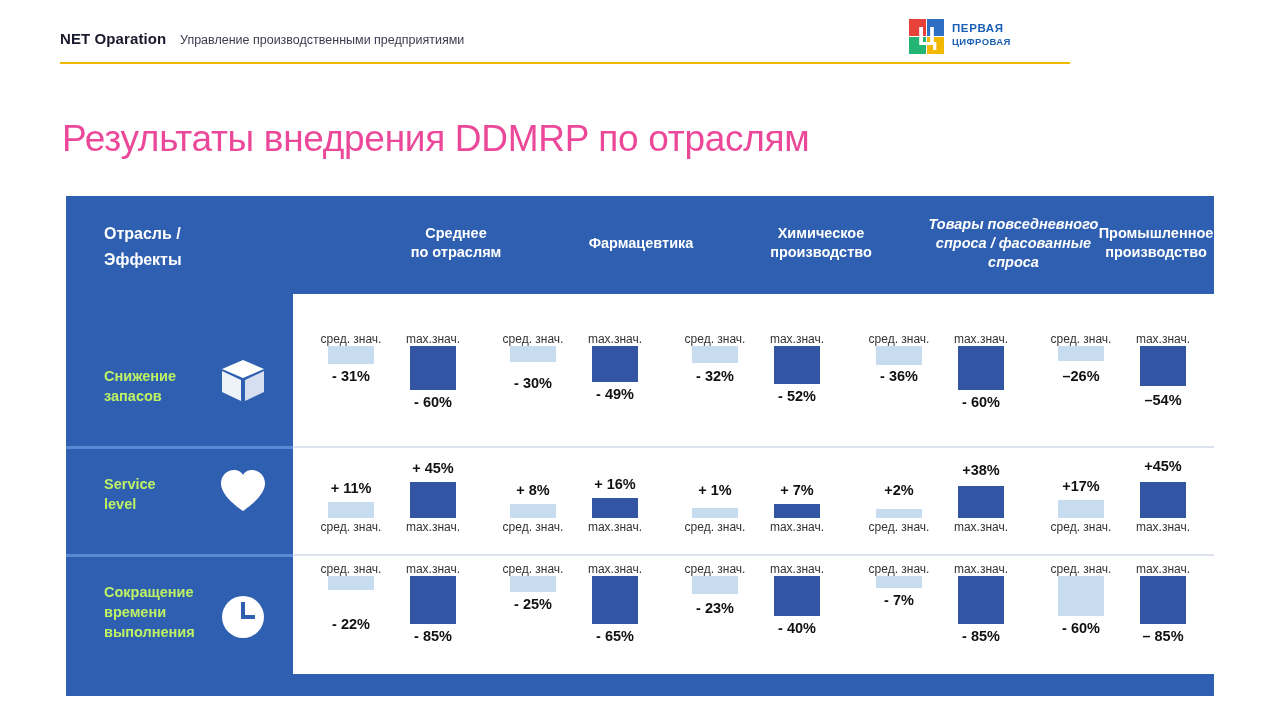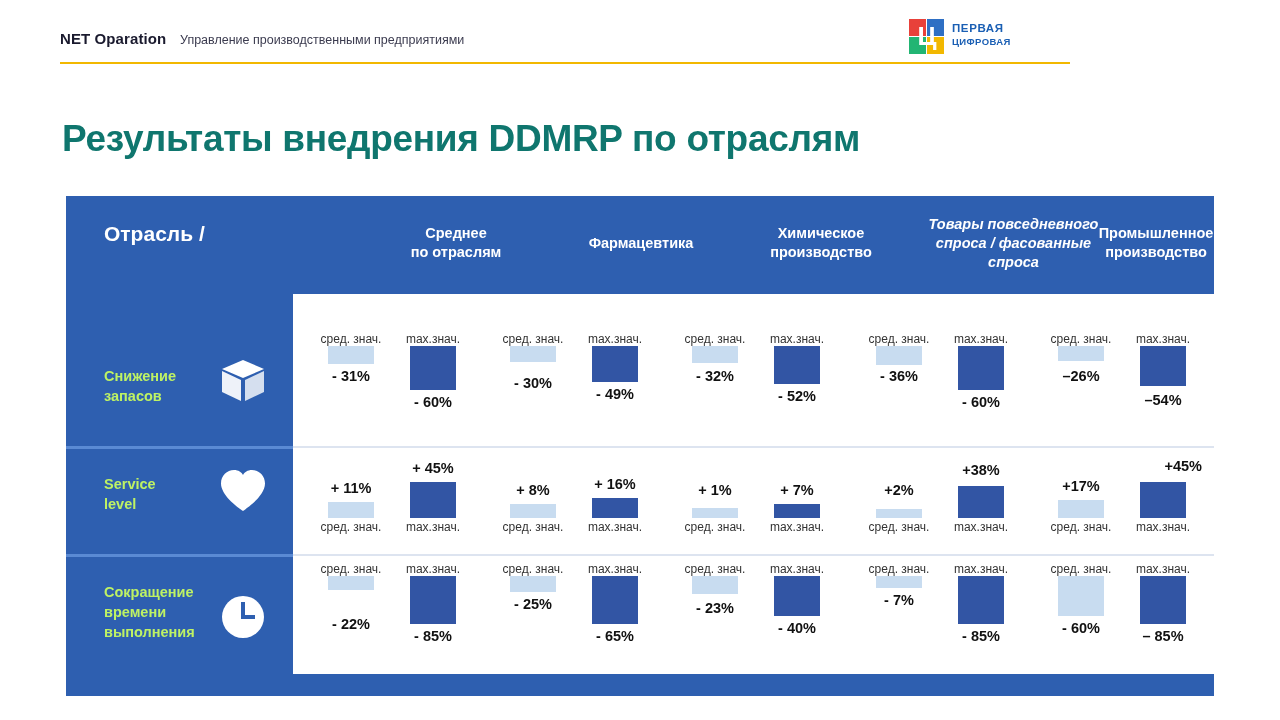--- a/index.html
+++ b/index.html
@@ -65,22 +65,22 @@
   }
   .logo-text .l2 {
     font-size: 9.5px; font-weight: bold; color: #1a5fb4; letter-spacing: 0.4px;
   }
 
   
   .page-title {
     position: absolute;
     left: 62px; top: 118px;
     font-size: 37px;
-    font-weight: bold;
-    color: #0f766e;
+    font-weight: normal;
+    color: #ec4899;
     letter-spacing: -0.3px;
   }
 
   
   .panel {
     position: absolute;
     left: 66px; top: 196px;
     width: 1148px;
     height: 500px;
     background: #2e5fb0;
@@ -94,21 +94,21 @@
   .head-cell {
     position: absolute;
     text-align: center;
     color: #ffffff;
     font-size: 14.5px;
     font-weight: bold;
     line-height: 19px;
   }
   .head-cell.first {
     text-align: left;
-    font-size: 21px;
+    font-size: 16px;
     line-height: 26px;
   }
 
   .table-white {
     position: absolute;
     left: 227px; top: 98px;
     width: 921px;
     height: 380px;
     background: #ffffff;
   }
@@ -210,20 +210,21 @@
   </div>
 </div>
 
 <div class="page-title">Результаты внедрения DDMRP по отраслям</div>
 
 <div class="panel">
 
   <div class="panel-head">
     <div class="head-cell first" style="left:38px; top:25px; width:180px;">
       <div>Отрасль /</div>
+      <div>Эффекты</div>
     </div>
     <div class="head-cell" style="left:300px; top:28px; width:180px;">
       <div>Среднее</div>
       <div>по отраслям</div>
     </div>
     <div class="head-cell" style="left:485px; top:38px; width:180px;">
       <div>Фармацевтика</div>
     </div>
     <div class="head-cell" style="left:665px; top:28px; width:180px;">
       <div>Химическое</div>
@@ -395,21 +396,21 @@
         <div class="cap" style="top:64px;">max.знач.</div>
       </div>
     </div>
     <div class="cell" style="left:748px; top:162px;">
       <div class="mini left">
         <div class="val" style="top:22px; left:-3px;">+17%</div>
         <div class="bar light" style="top:44px; height:18px;"></div>
         <div class="cap" style="top:64px;">сред. знач.</div>
       </div>
       <div class="mini right">
-        <div class="val" style="top:2px; left:-3px;text-align:right;">+45%</div>
+        <div class="val" style="top:2px; left:-3px;">+45%</div>
         <div class="bar dark" style="top:26px; height:36px;"></div>
         <div class="cap" style="top:64px;">max.знач.</div>
       </div>
     </div>
 
     <div class="cell" style="left:18px; top:268px;">
       <div class="mini left">
         <div class="cap" style="top:0px;">сред. знач.</div>
         <div class="bar light" style="top:14px; height:14px;"></div>
         <div class="val" style="top:34px; left:-3px;margin-top:20px;">- 22%</div>

